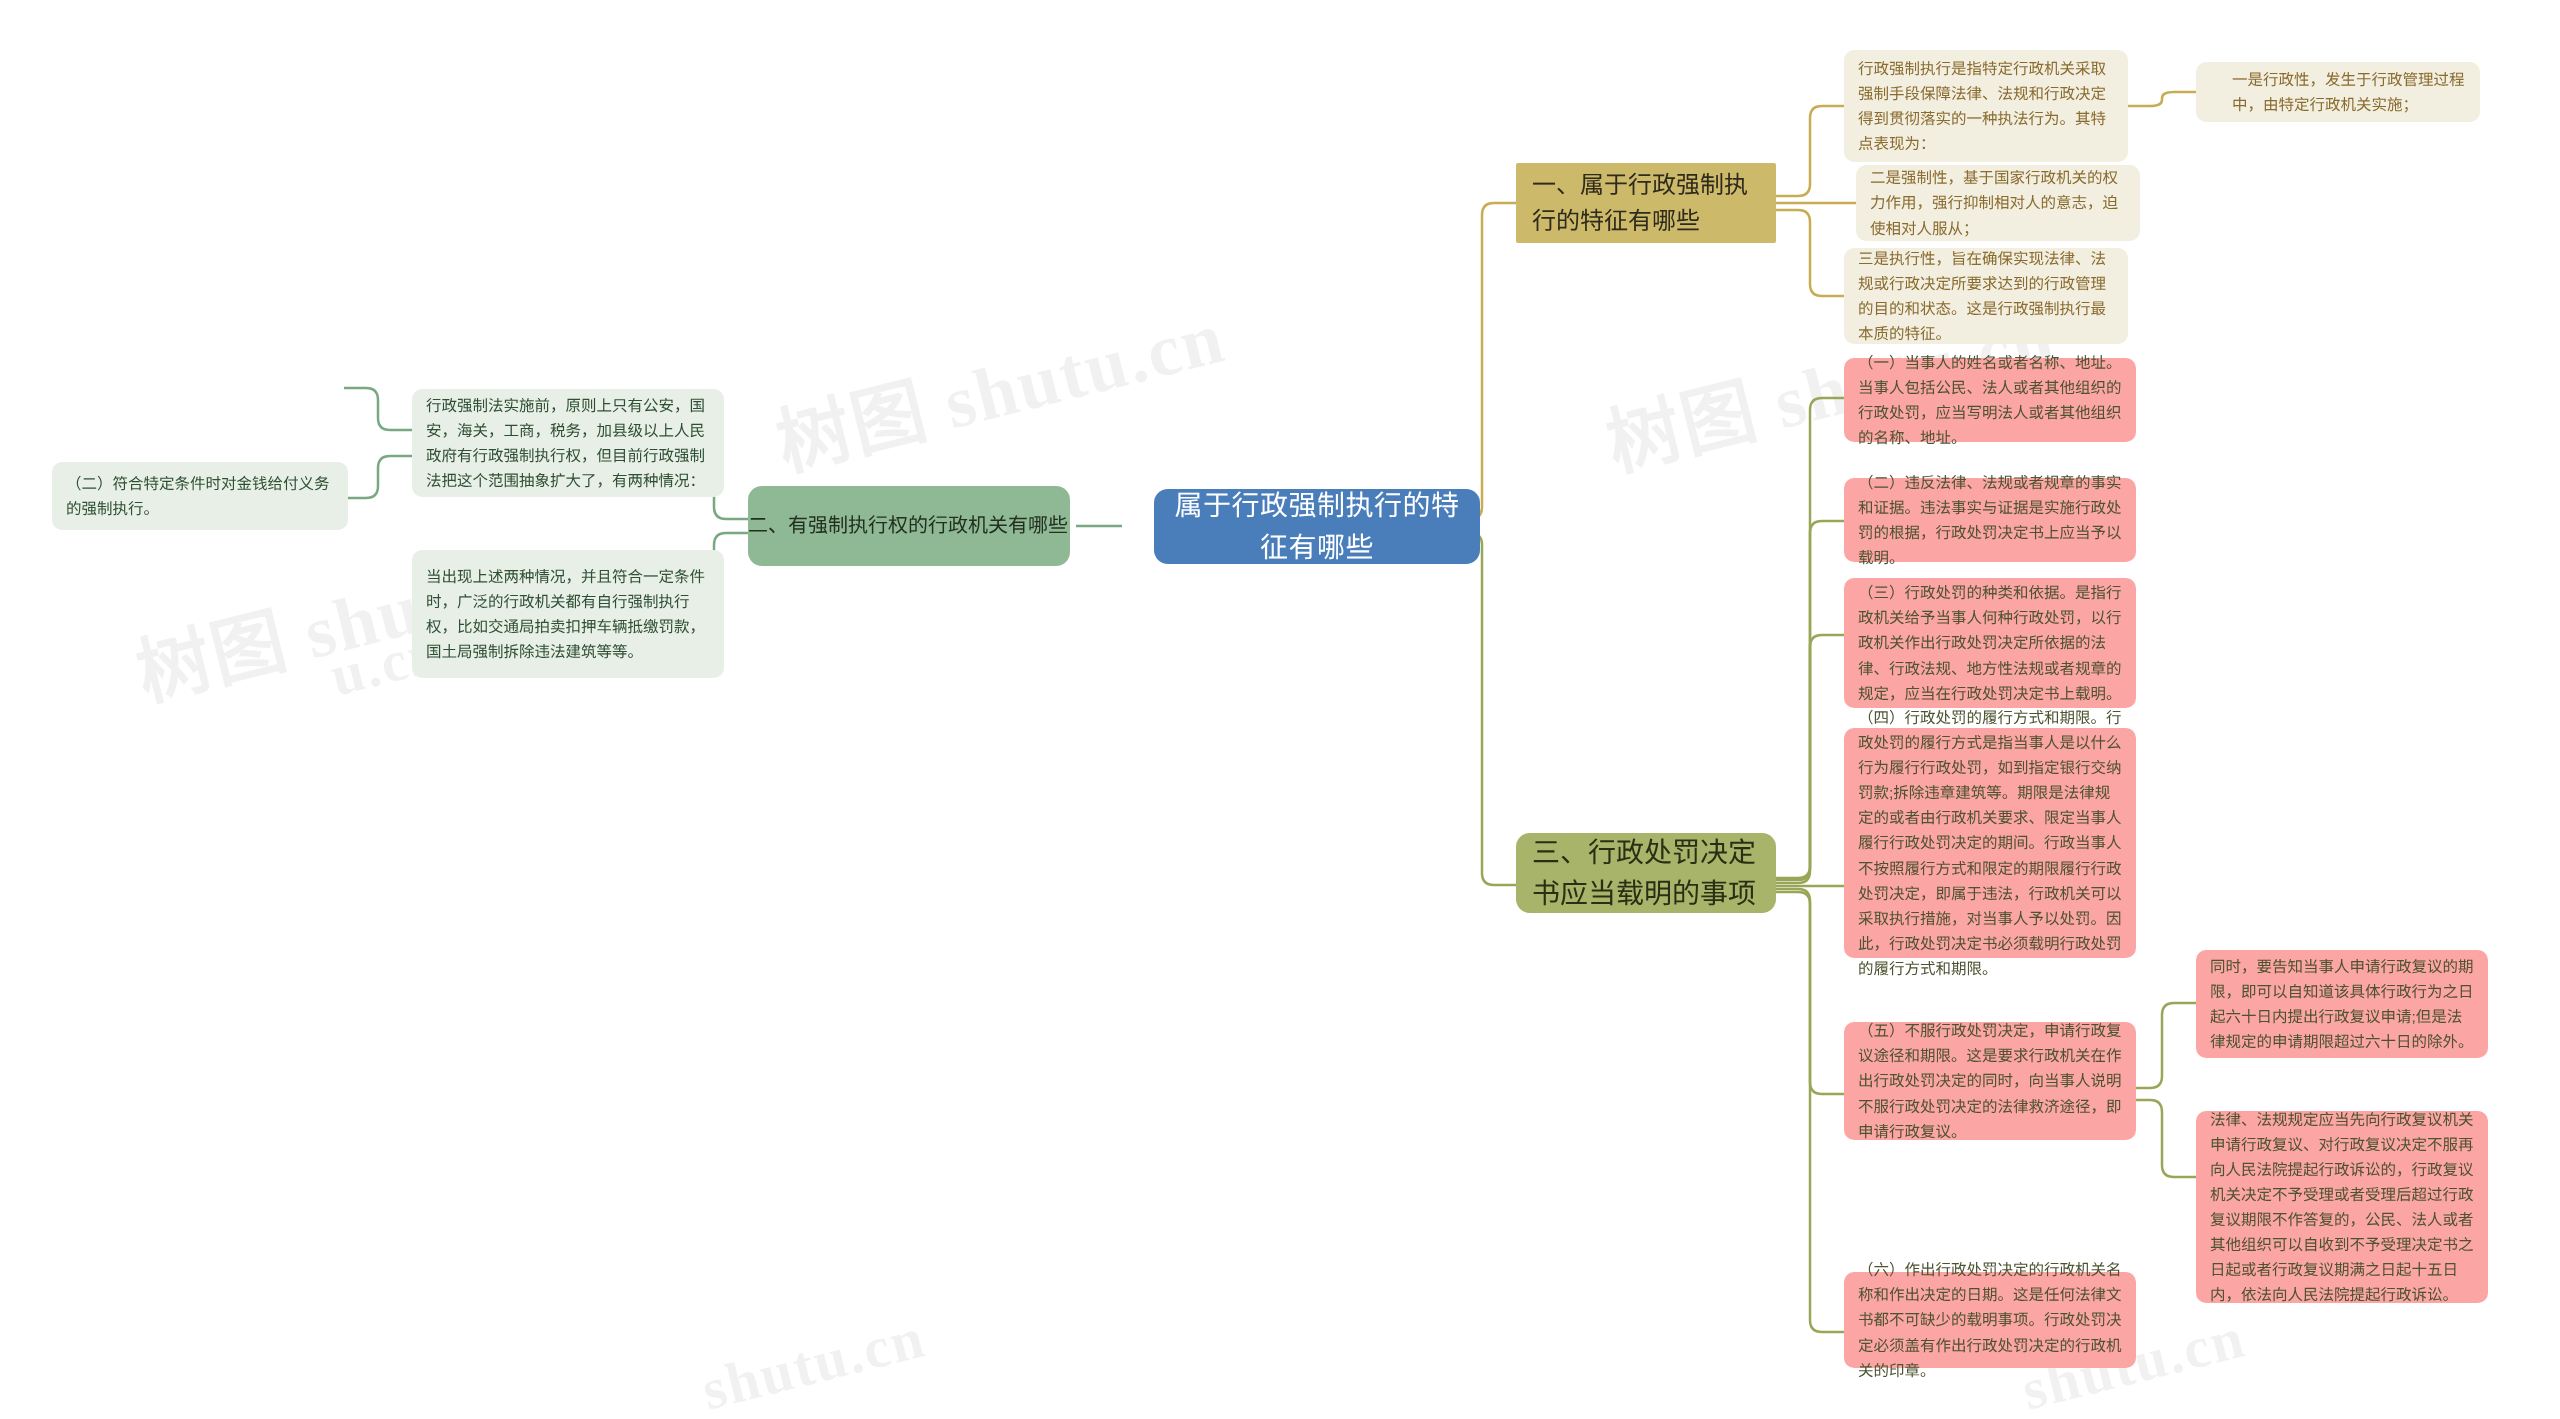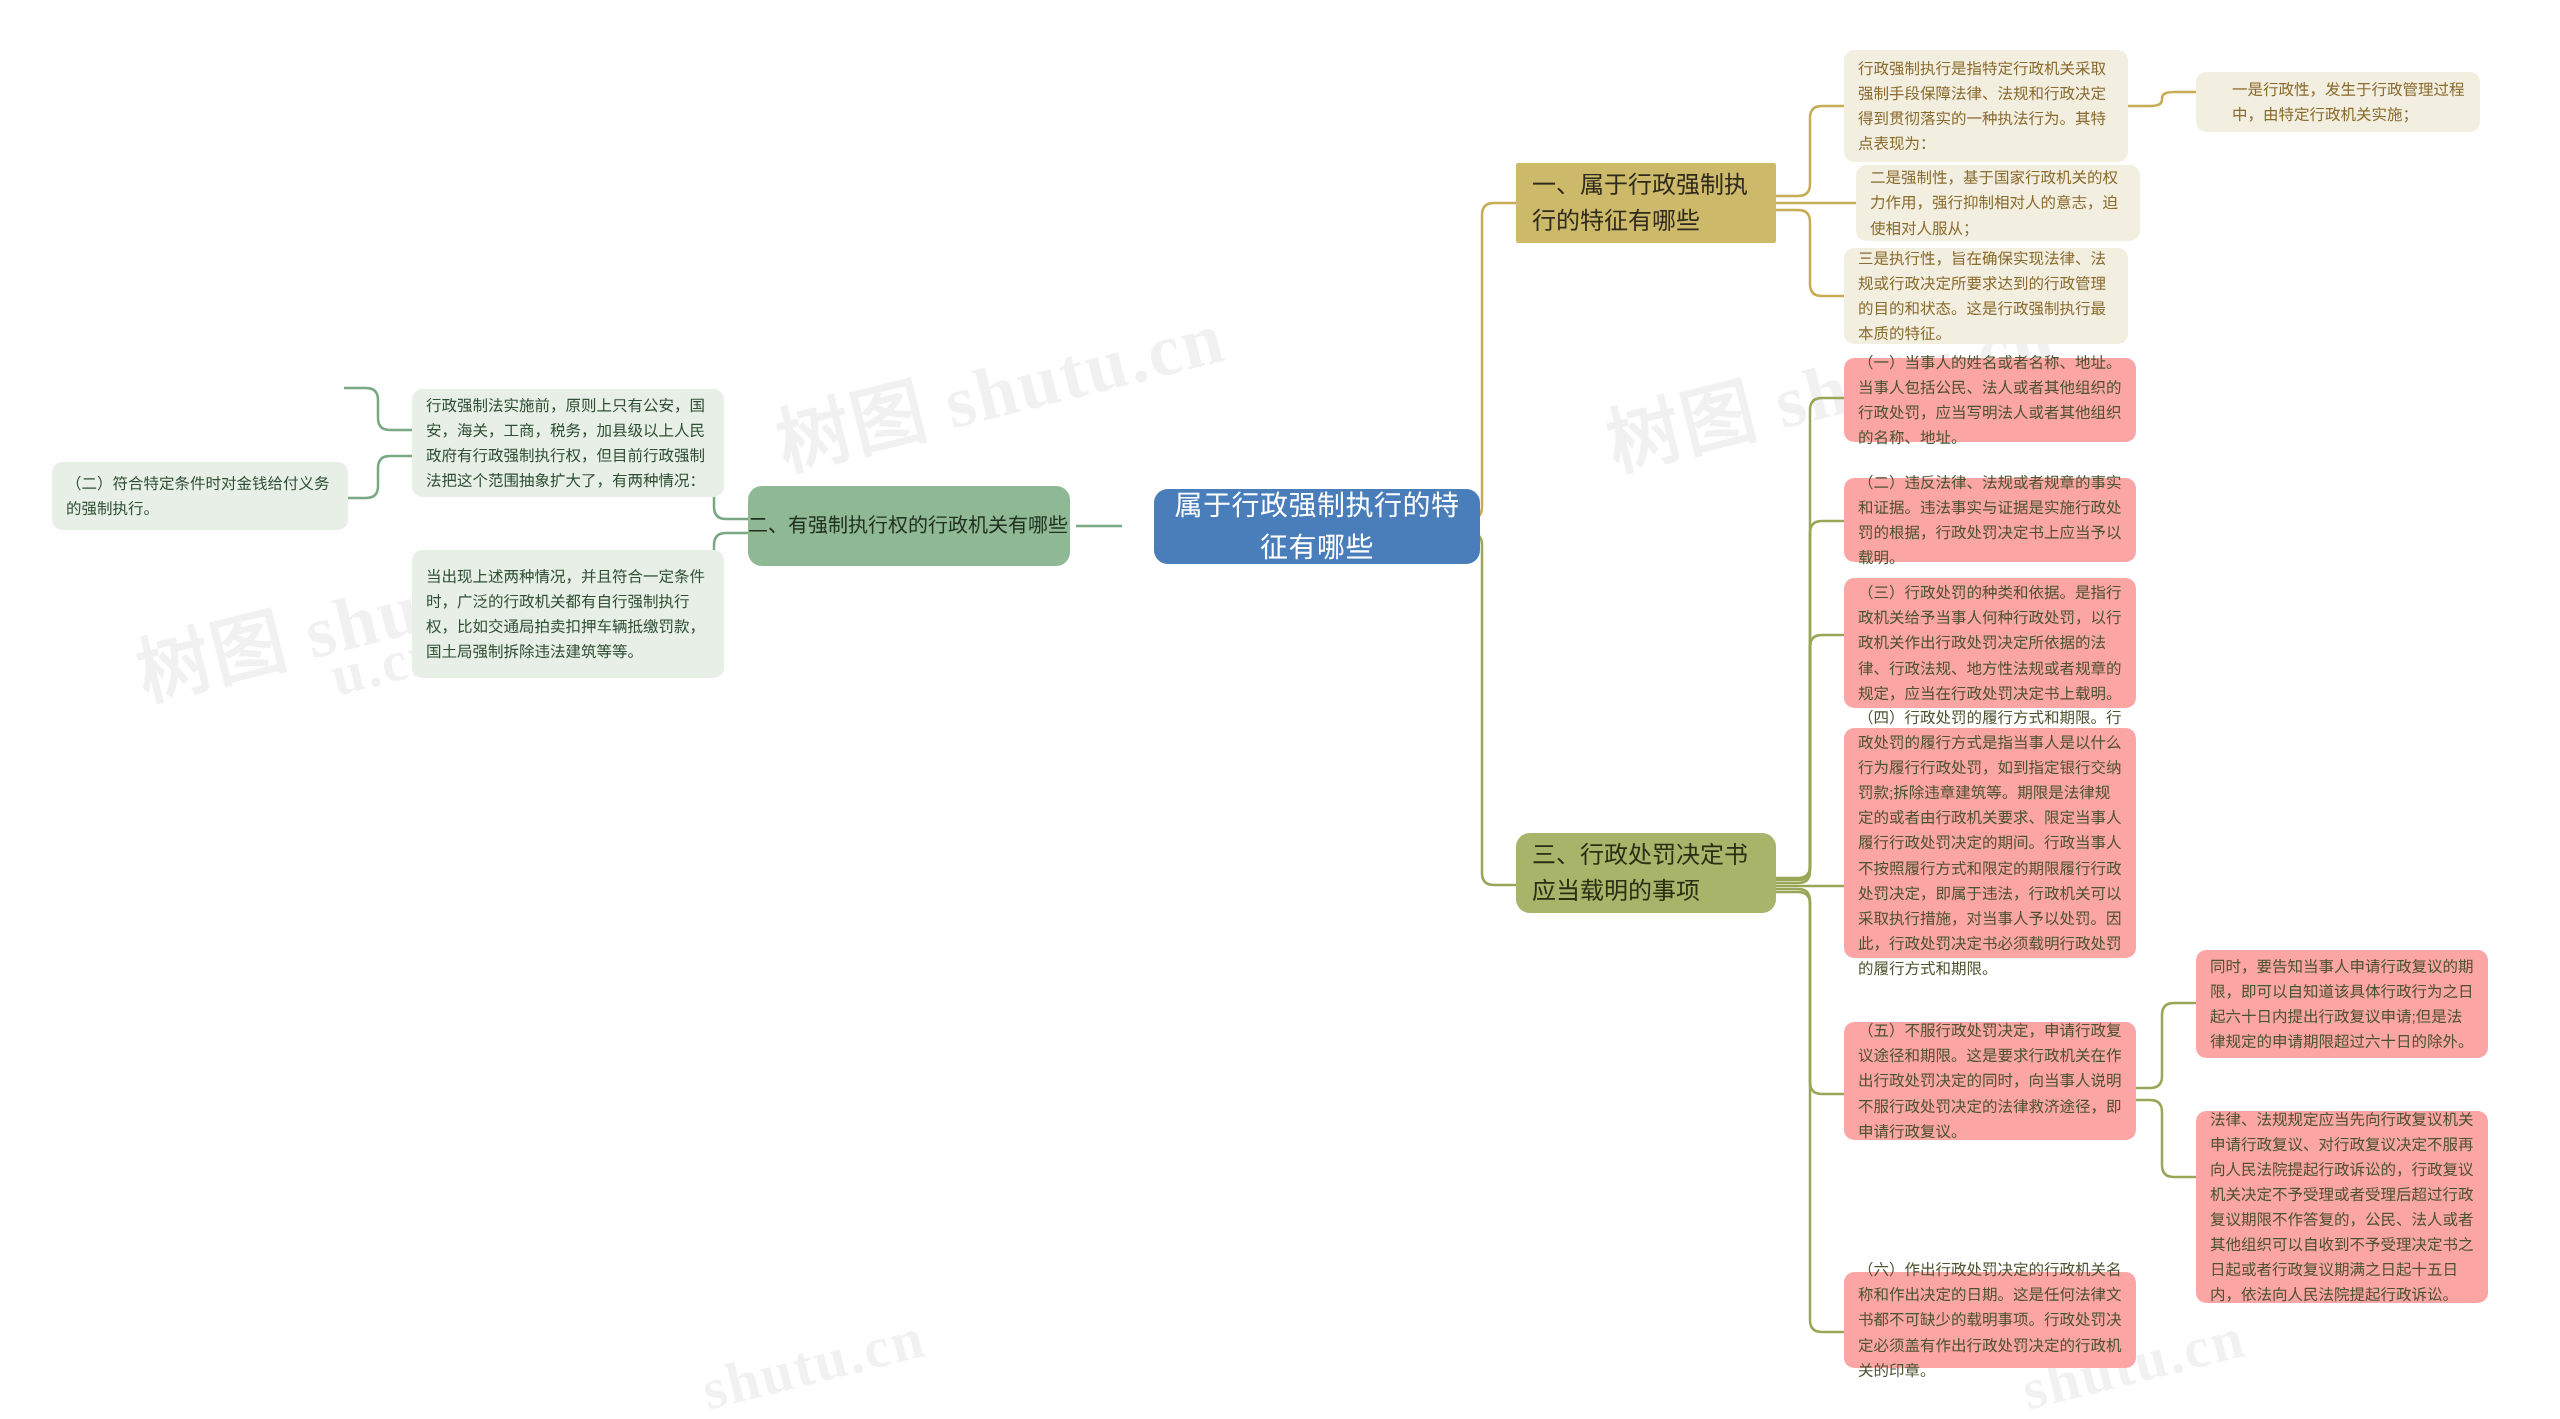--- a/index.html
+++ b/index.html
@@ -64,21 +64,21 @@
   .b2 {
     background: #8fb995;
     color: #22301f;
     font-size: 20px;
     padding: 12px 0;
     border-radius: 14px;
   }
   .b3 {
     background: #a8b46a;
     color: #2a2f14;
-    font-size: 24px;
+    font-size: 28px;
     padding: 12px 16px;
     border-radius: 14px;
   }
 
   
   .leaf {
     font-size: 15.5px;
     padding: 12px 14px;
     border-radius: 10px;
     line-height: 1.62;
@@ -147,21 +147,21 @@
       <path d="M2128,1100 L2150,1100 Q2162,1100 2162,1112 L2162,1165 Q2162,1177 2174,1177 L2196,1177" stroke="#9aa657"></path>
     </g>
   </svg>
 
   <div class="node root" style="left:1122px; top:489px; width:326px; height:75px;margin-left:32px;">属于行政强制执行的特征有哪些</div>
 
   <div class="node b1" style="left:1516px; top:163px; width:260px; height:80px;">一、属于行政强制执行的特征有哪些</div>
 
   <div class="node leaf leaf-tan" style="left:1844px; top:50px; width:284px; height:112px;">行政强制执行是指特定行政机关采取强制手段保障法律、法规和行政决定得到贯彻落实的一种执法行为。其特点表现为：</div>
 
-  <div class="node leaf leaf-tan" style="left:2196px; top:72px; width:284px; height:60px;padding-left:36px;">一是行政性，发生于行政管理过程中，由特定行政机关实施；</div>
+  <div class="node leaf leaf-tan" style="left:2196px; top:62px; width:284px; height:60px;padding-left:36px;">一是行政性，发生于行政管理过程中，由特定行政机关实施；</div>
 
   <div class="node leaf leaf-tan" style="left:1856px; top:165px; width:284px; height:76px;">二是强制性，基于国家行政机关的权力作用，强行抑制相对人的意志，迫使相对人服从；</div>
 
   <div class="node leaf leaf-tan" style="left:1844px; top:248px; width:284px; height:96px;">三是执行性，旨在确保实现法律、法规或行政决定所要求达到的行政管理的目的和状态。这是行政强制执行最本质的特征。</div>
 
   <div class="node b2" style="left:748px; top:486px; width:322px; height:80px;">二、有强制执行权的行政机关有哪些</div>
 
   <div class="node leaf leaf-green" style="left:412px; top:389px; width:312px; height:108px;">行政强制法实施前，原则上只有公安，国安，海关，工商，税务，加县级以上人民政府有行政强制执行权，但目前行政强制法把这个范围抽象扩大了，有两种情况：</div>
 
 

